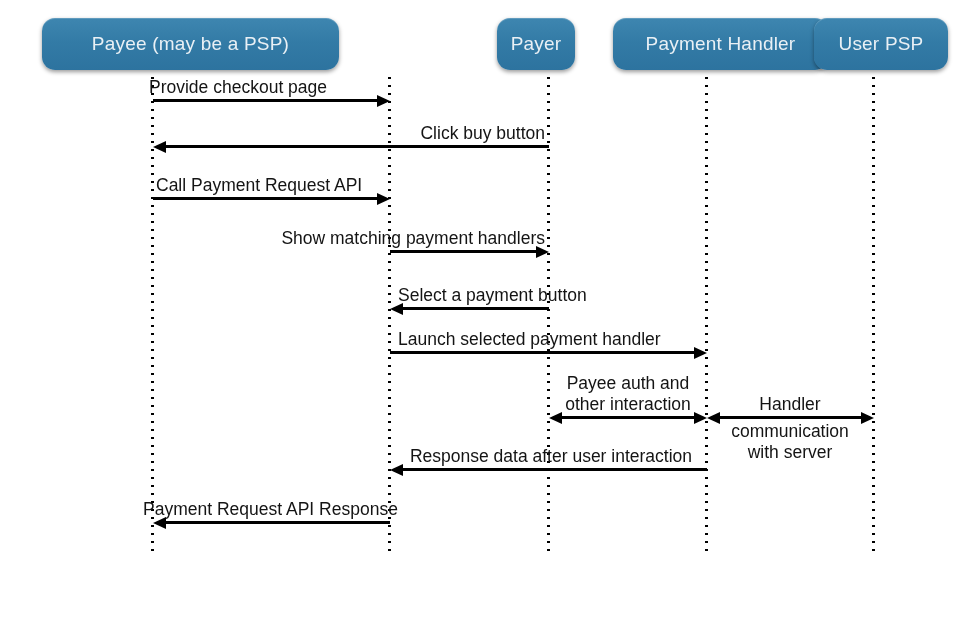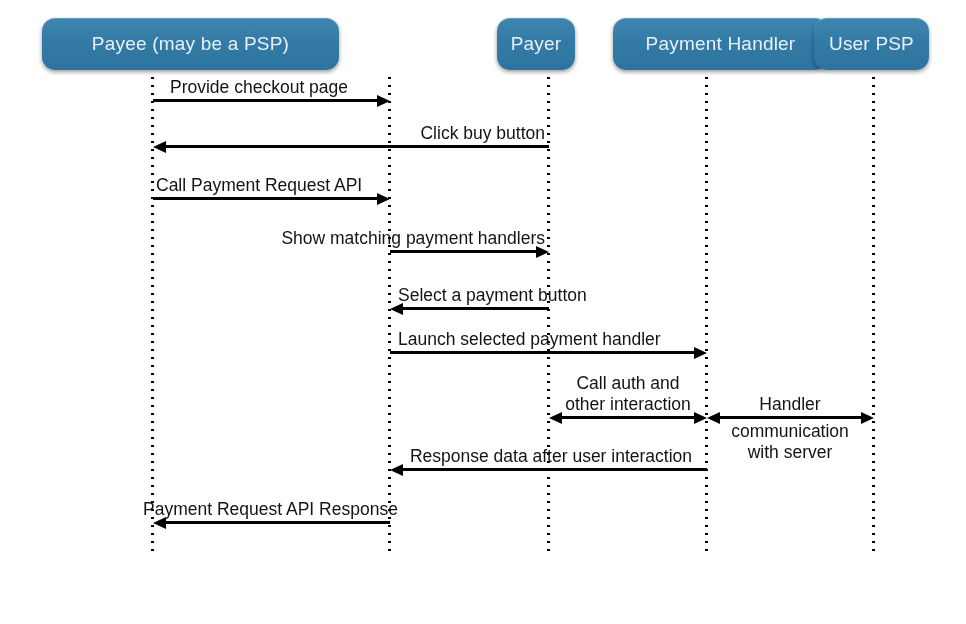--- a/index.html
+++ b/index.html
@@ -70,32 +70,32 @@
 
   <div class="actor" style="left:42px; width:297px;">
     <span>Payee (may be a PSP)</span>
   </div>
   <div class="actor" style="left:497px; width:78px;">
     <span>Payer</span>
   </div>
   <div class="actor" style="left:613px; width:215px;">
     <span>Payment Handler</span>
   </div>
-  <div class="actor" style="left:814px; width:115px;">
+  <div class="actor" style="left:814px; width:134px;">
     <span>User PSP</span>
   </div>
 
   <div class="lifeline" style="left:151px;"></div>
   <div class="lifeline" style="left:388px;"></div>
   <div class="lifeline" style="left:547px;"></div>
   <div class="lifeline" style="left:705px;"></div>
   <div class="lifeline" style="left:872px;"></div>
 
   <div>
-    <div class="msg-label" style="left:170px; top:77px;">Provide checkout page</div>
+    <div class="msg-label" style="left:149px; top:77px;">Provide checkout page</div>
     <div class="msg-line" style="left:153px; top:99px; width:226px;"></div>
     <div class="head-right" style="left:377px; top:95px;"></div>
   </div>
 
   <div>
     <div class="msg-label right" style="right:421px; top:123px;">Click buy button</div>
     <div class="msg-line" style="left:164px; top:145px; width:385px;"></div>
     <div class="head-left" style="left:153px; top:141px;"></div>
   </div>
 
@@ -118,21 +118,21 @@
   </div>
 
   <div>
     <div class="msg-label" style="left:398px; top:329px;">Launch selected payment handler</div>
     <div class="msg-line" style="left:390px; top:351px; width:306px;"></div>
     <div class="head-right" style="left:694px; top:347px;"></div>
   </div>
 
   <div>
     <div class="msg-label center" style="left:628px; top:373px;">
-      <div>Call auth and</div>
+      <div>Payee auth and</div>
       <div>other interaction</div>
     </div>
     <div class="msg-line" style="left:560px; top:416px; width:136px;"></div>
     <div class="head-left" style="left:549px; top:412px;"></div>
     <div class="head-right" style="left:694px; top:412px;"></div>
   </div>
 
   <div>
     <div class="msg-label center" style="left:790px; top:394px;">Handler</div>
     <div class="msg-label center" style="left:790px; top:421px;">

